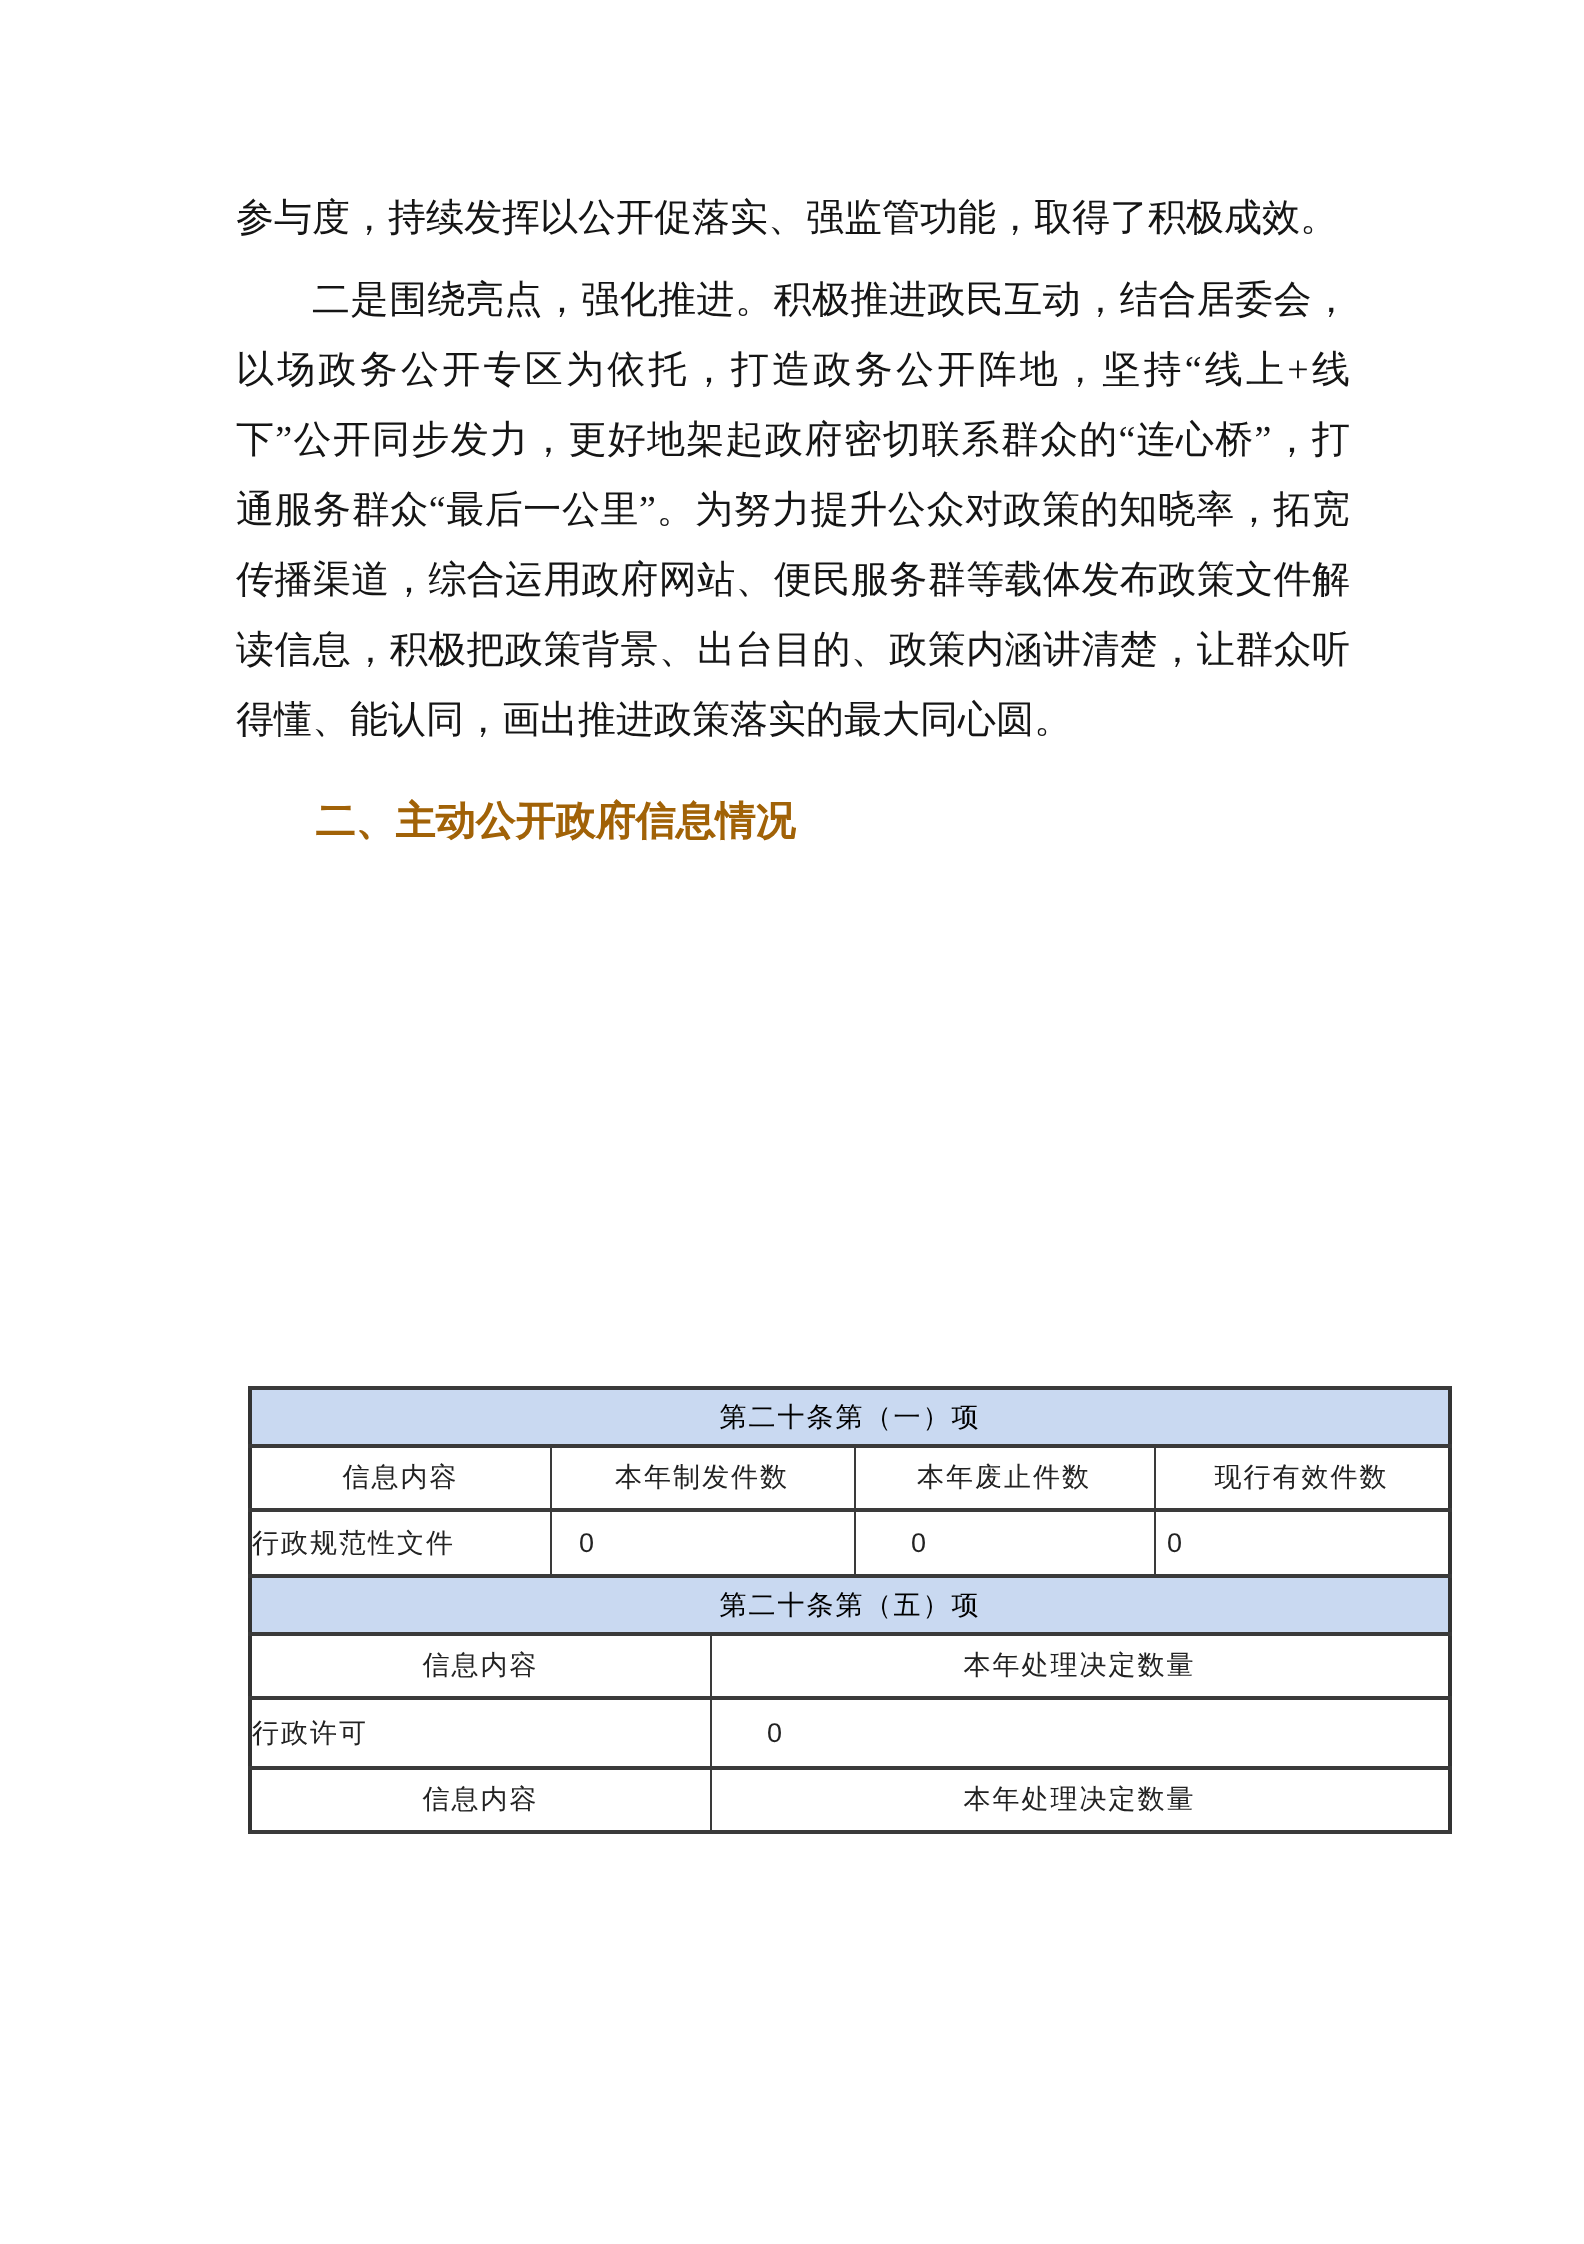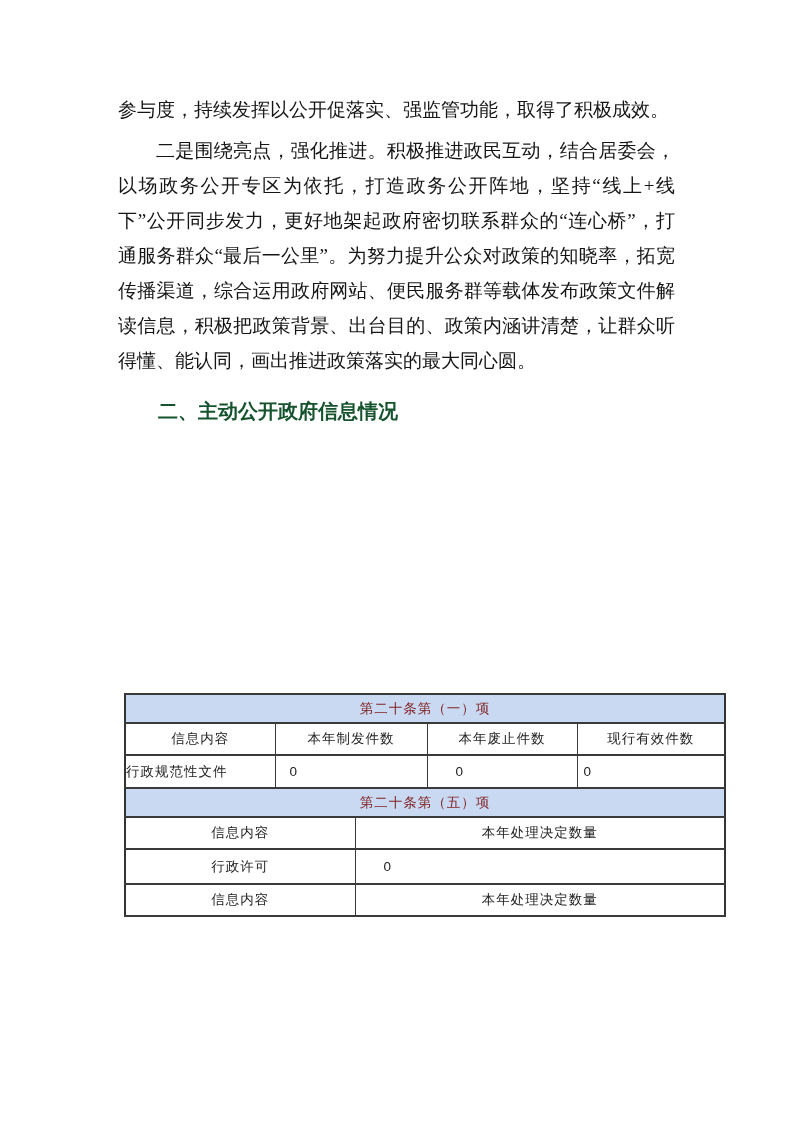--- a/index.html
+++ b/index.html
@@ -11,21 +11,21 @@
   .page{position:relative;width:768px;height:1122px;background:#fff;}
   .text-block{
     position:absolute;left:118px;top:92px;width:557px;
     font-size:19px;line-height:35px;text-align:justify;
     color:#151515;
   }
   .para{margin:0 0 6px 0;text-indent:2em;}
   .para.no-indent{text-indent:0;}
   .heading{
     font-family:"Liberation Sans","DejaVu Sans",sans-serif;
-    font-weight:bold;font-size:20px;color:#14532d;
+    font-weight:bold;font-size:20px;color:#a16207;
     margin:16px 0 0 0;text-indent:2em;line-height:35px;
   }
   .tables{
     position:absolute;left:124px;top:693px;width:600px;
     font-family:"Liberation Sans","DejaVu Sans",sans-serif;
     font-size:13.5px;color:#222222;
   }
   table.sec{
     width:600px;border-collapse:collapse;table-layout:fixed;
     background:#fff;
@@ -33,21 +33,21 @@
   table.sec + table.sec{margin-top:-2px;}
   table.sec td{
     border:1px solid #3a3a3a;
     border-top-width:2px;border-bottom-width:2px;
     padding:0;vertical-align:middle;
     overflow:hidden;white-space:nowrap;
   }
   table.sec{border:2px solid #333;}
   td.band{
     background:#c9d9f1;text-align:center;height:27px;
-    letter-spacing:1px;color:#7f1d1d;
+    letter-spacing:1px;color:#000000;
   }
   td.colhead{text-align:center;height:30px;letter-spacing:1px;}
   td.rowlabel{text-align:left;padding-left:7px;height:31px;letter-spacing:1px;}
   td.val{text-align:left;height:31px;}
   td.val.ind-s{padding-left:6px;}
   td.val.ind-m{padding-left:14px;}
   td.val.ind-l{padding-left:28px;}
   
   .t4 col.c1{width:150px;} .t4 col.c2{width:152px;}
   .t4 col.c3{width:150px;} .t4 col.c4{width:148px;}
@@ -99,21 +99,21 @@
         </colgroup>
       <tbody>
           <tr>
         <td class="band" colspan="2">第二十条第（五）项</td>
       </tr>
       <tr>
         <td class="colhead">信息内容</td>
         <td class="colhead">本年处理决定数量</td>
       </tr>
       <tr>
-        <td class="rowlabel" style="height:33px;text-align:center;">行政许可</td>
+        <td class="rowlabel" style="height:33px;">行政许可</td>
         <td class="val ind-l" style="height:33px;">0</td>
       </tr>
     </tbody>
       </table>
 
     <table class="sec t2">
       <colgroup>
           <col class="c1">
           <col class="c2">
         </colgroup>

